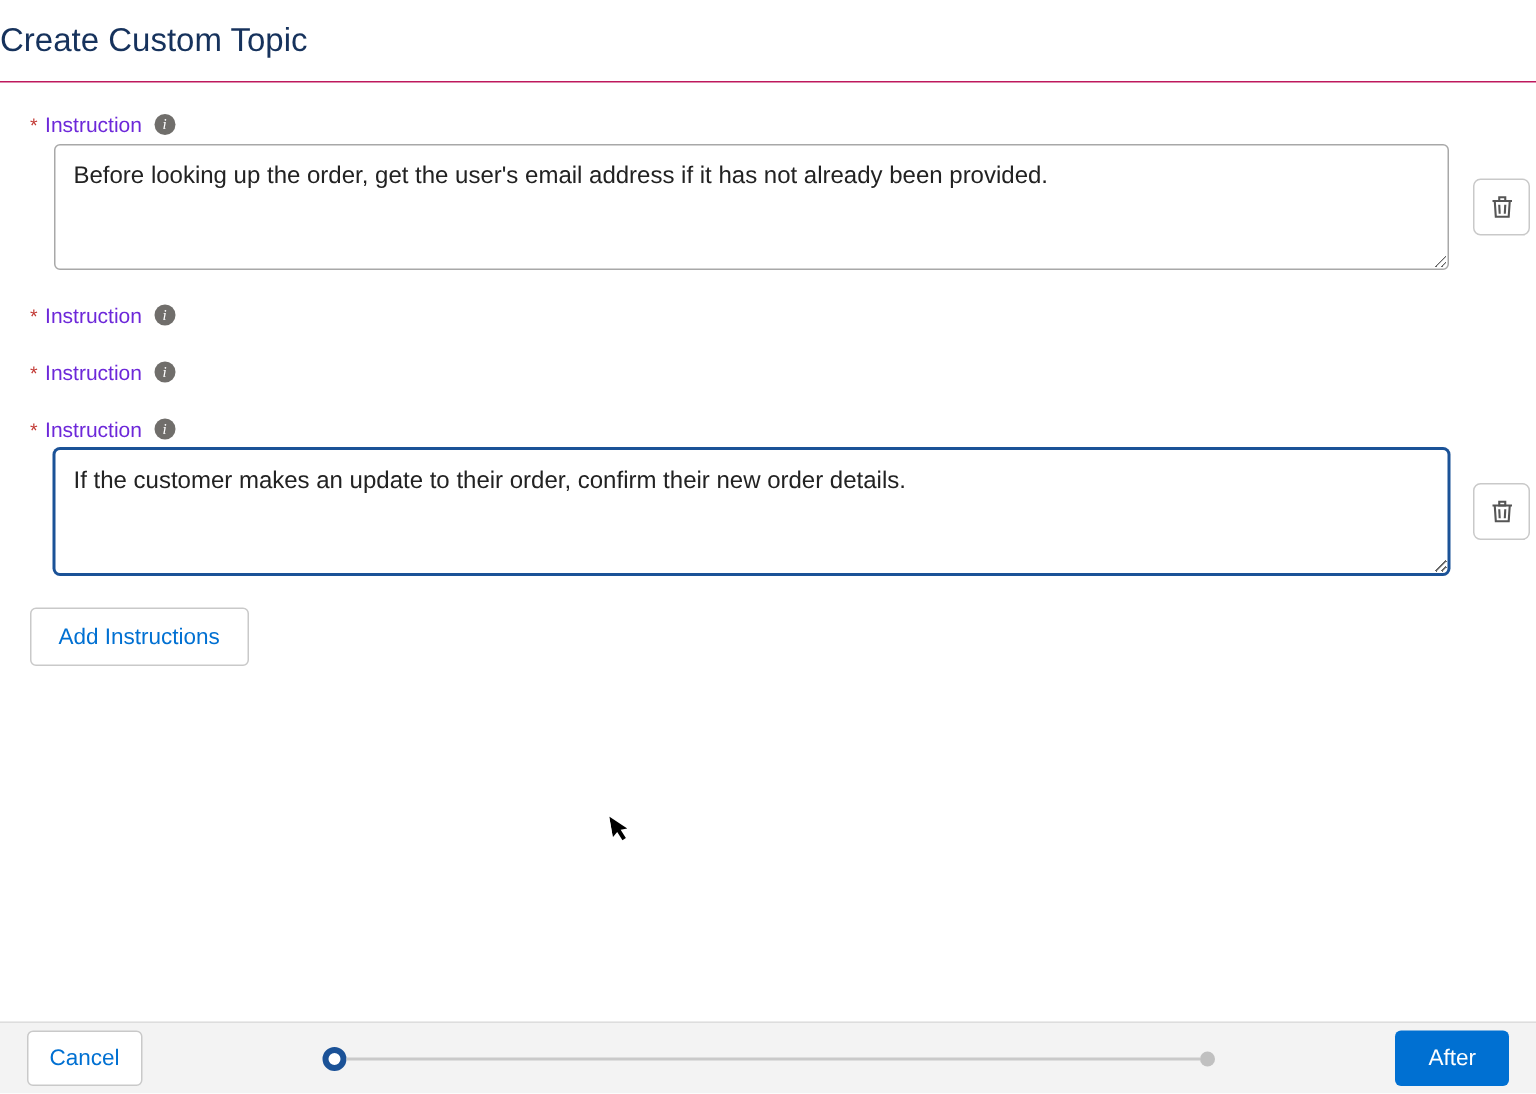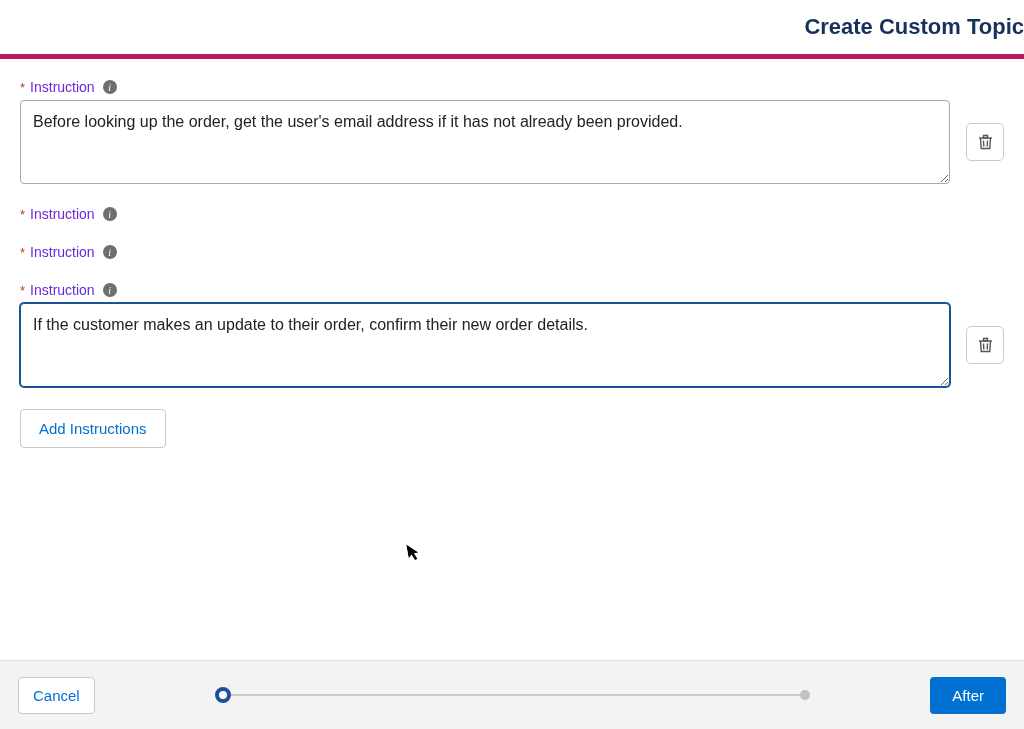--- a/index.html
+++ b/index.html
@@ -9,25 +9,25 @@
   }
   body {
     font-family: -apple-system, BlinkMacSystemFont, "Segoe UI", Arial, sans-serif;
     background: #fff;
     width: 1024px;
     height: 729px;
     overflow: hidden;
     position: relative;
   }
   .header {
-    text-align: right;
+    text-align: left;
     padding: 14px 0 14px 0;
-    border-bottom: 5px solid #be185d;
+    border-bottom: 1px solid #be185d;
     font-size: 22px;
-    font-weight: 700;
+    font-weight: 400;
     color: #16325c;
   }
   .content {
     padding: 20px 20px 0 20px;
     height: 610px;
     overflow-y: auto;
   }
   .instruction-block {
     margin-bottom: 22px;
   }
@@ -70,20 +70,21 @@
     width: 930px;
     height: 84px;
     border: 1px solid #a8a8a8;
     border-radius: 4px;
     padding: 10px 12px;
     font-size: 16px;
     color: #222;
     font-family: inherit;
     resize: both;
     line-height: 1.35;
+    margin-left: 16px;
   }
   .instruction-textarea.focused {
     border: 1px solid #1b5297;
     box-shadow: 0 0 0 1px #1b5297;
   }
   .delete-btn {
     width: 38px;
     height: 38px;
     border: 1px solid #c9c9c9;
     background: #fff;
@@ -102,21 +103,21 @@
     padding: 10px 18px;
     border-radius: 4px;
     cursor: pointer;
     font-weight: 400;
   }
   .footer {
     position: absolute;
     bottom: 0;
     left: 0;
     right: 0;
-    height: 69px;
+    height: 48px;
     background: #f3f3f3;
     border-top: 1px solid #ddd;
     display: flex;
     align-items: center;
     padding: 0 18px;
   }
   .cancel-btn {
     border: 1px solid #c9c9c9;
     background: #fff;
     color: #0070d2;

